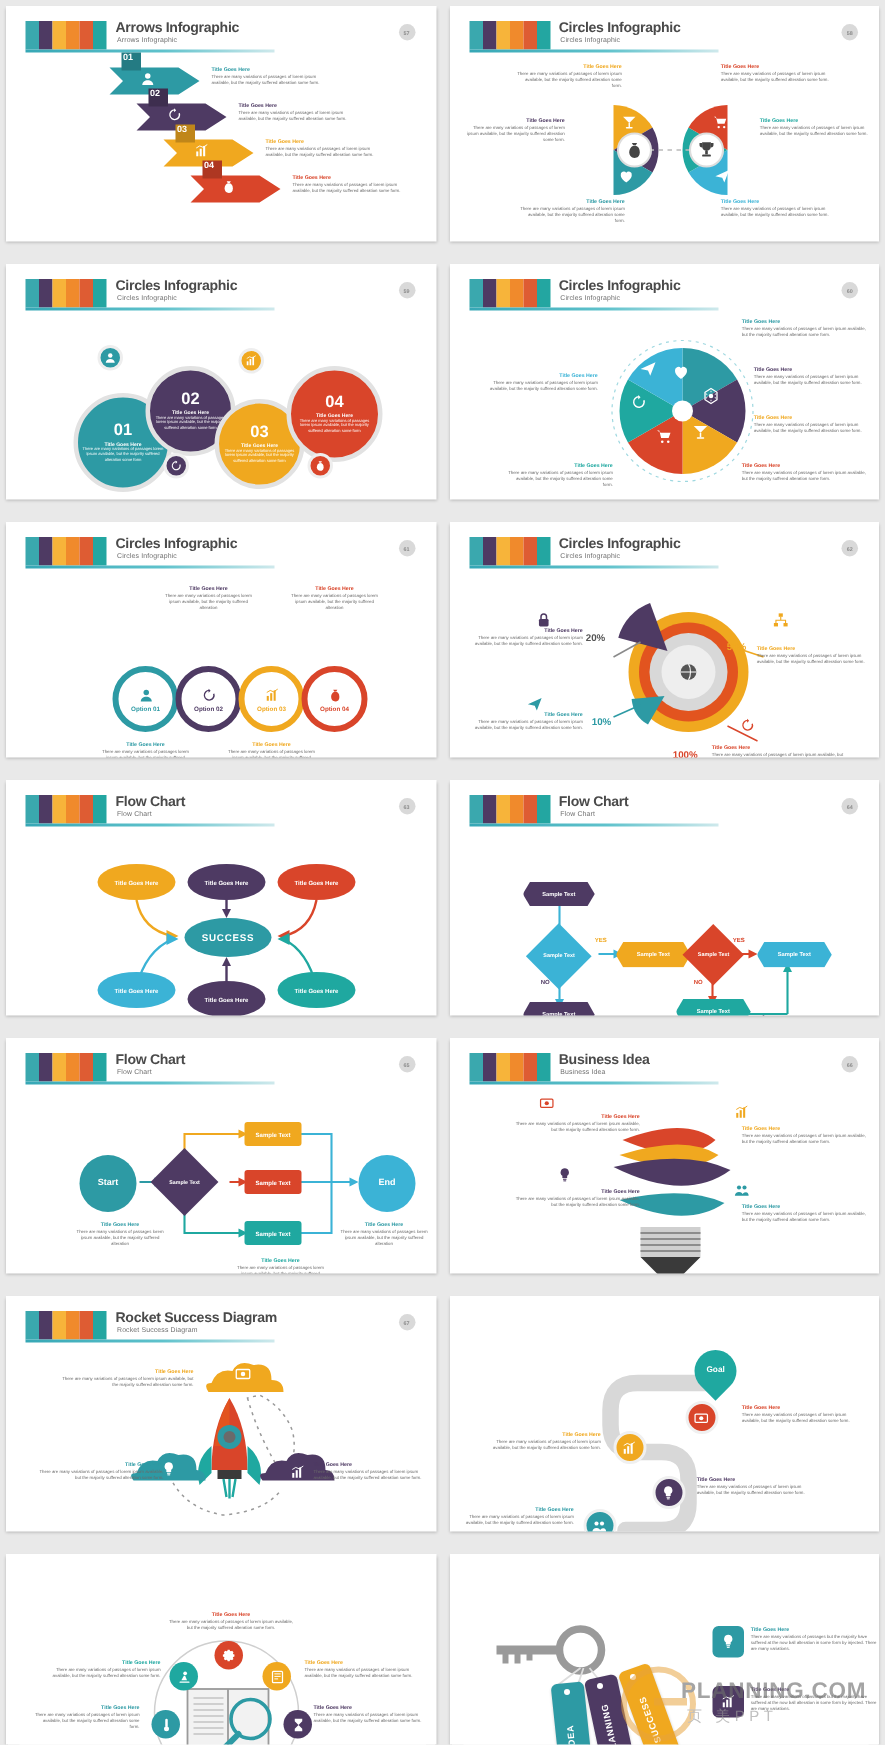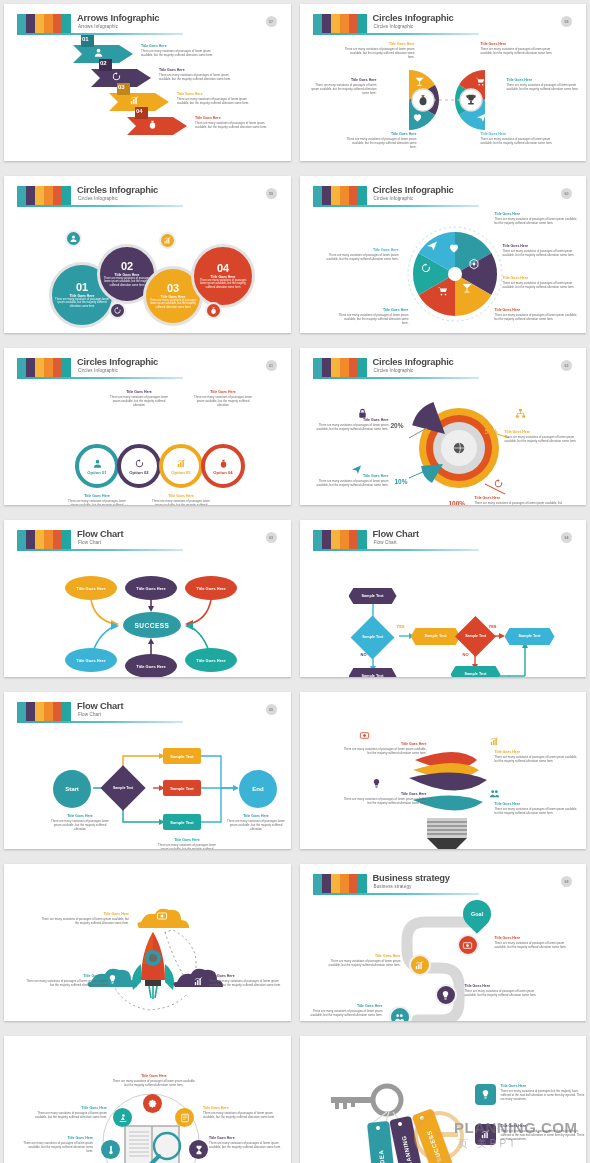--- a/index.html
+++ b/index.html
@@ -806,20 +806,34 @@
           </div>
           <div style="position:absolute;left:214px;top:88px;width:58px;">
             <div class="tt ctr" style="color:#2d9aa4">Title Goes Here</div>
             <div class="bd ctr">There are many variations of passages lorem ipsum available, but the majority suffered alteration</div>
           </div>
         </div>
       </div>
     </div>
     <div class="slide">
       <div class="canvas">
+        <div class="hdr">
+          <div class="bars">
+            <i class="b0"></i>
+            <i class="b1"></i>
+            <i class="b2"></i>
+            <i class="b3"></i>
+            <i class="b4"></i>
+            <i class="b5"></i>
+          </div>
+          <div class="rule"></div>
+          <div class="ttl">Business Idea</div>
+          <div class="sub">Business Idea</div>
+          <div class="pg">66</div>
+        </div>
         <div class="bodyarea">
           <svg width="276" height="128" style="position:absolute;left:0;top:0">
             <path d="M106 34 Q148 18 168 34 Q148 52 106 34z" fill="#d9452a"></path>
             <path d="M104 44 Q148 30 170 44 Q148 60 104 44z" fill="#f0a81f"></path>
             <path d="M100 52 Q148 40 178 54 Q148 76 100 52z" fill="#4e3a63"></path>
             <path d="M104 74 Q148 64 174 76 Q148 94 104 74z" fill="#2d9aa4"></path>
             <rect x="118" y="92" width="40" height="20" fill="#cfcfcf"></rect>
             <path d="M118 112 L158 112 L146 124 L130 124z" fill="#3a3a3a"></path>
             <path d="M118 96h40M118 100h40M118 104h40M118 108h40" stroke="#8c8c8c" stroke-width="1.4"></path>
           </svg>
@@ -873,20 +887,34 @@
           </div>
           <div style="position:absolute;left:186px;top:76px;width:86px;">
             <div class="tt cA ">Title Goes Here</div>
             <div class="bd ">There are many variations of passages of lorem ipsum available, but the majority suffered alteration some form.</div>
           </div>
         </div>
       </div>
     </div>
     <div class="slide">
       <div class="canvas">
+        <div class="hdr">
+          <div class="bars">
+            <i class="b0"></i>
+            <i class="b1"></i>
+            <i class="b2"></i>
+            <i class="b3"></i>
+            <i class="b4"></i>
+            <i class="b5"></i>
+          </div>
+          <div class="rule"></div>
+          <div class="ttl">Rocket Success Diagram</div>
+          <div class="sub">Rocket Success Diagram</div>
+          <div class="pg">67</div>
+        </div>
         <div class="bodyarea">
           <svg width="276" height="128" style="position:absolute;left:0;top:0">
             <path d="M152 34 Q160 62 176 86 Q186 74 182 56 Q176 40 160 32z" fill="none" stroke="#999" stroke-width="1" stroke-dasharray="2 3"></path>
             <path d="M100 86 Q110 108 136 112 Q162 110 174 96" fill="none" stroke="#999" stroke-width="1" stroke-dasharray="2 3"></path>
             <path d="M140 34 Q152 54 152 82 L128 82 Q128 54 140 34z" fill="#d9452a"></path>
             <path d="M140 34 Q132 48 130 66 L140 66z" fill="#e2541f"></path>
             <circle cx="140" cy="60" r="8" fill="#2d9aa4"></circle>
             <circle cx="140" cy="60" r="4" fill="#6a6a6a"></circle>
             <path d="M128 66 Q116 76 120 92 L128 84z" fill="#1fa8a0"></path>
             <path d="M152 66 Q164 76 160 92 L152 84z" fill="#1fa8a0"></path>
@@ -933,34 +961,20 @@
           </div>
           <div style="position:absolute;left:196px;top:76px;width:80px;">
             <div class="tt cB ">Title Goes Here</div>
             <div class="bd ">There are many variations of passages of lorem ipsum available, but the majority suffered alteration some form.</div>
           </div>
         </div>
       </div>
     </div>
     <div class="slide">
       <div class="canvas">
-        <div class="hdr">
-          <div class="bars">
-            <i class="b0"></i>
-            <i class="b1"></i>
-            <i class="b2"></i>
-            <i class="b3"></i>
-            <i class="b4"></i>
-            <i class="b5"></i>
-          </div>
-          <div class="rule"></div>
-          <div class="ttl">Business strategy</div>
-          <div class="sub">Business strategy</div>
-          <div class="pg">68</div>
-        </div>
         <div class="bodyarea">
           <svg width="276" height="128" style="position:absolute;left:0;top:0">
             <path d="M108 122 H132 Q150 122 150 104 V88 Q150 70 132 70 H116 Q98 70 98 52 V42 Q98 24 116 24 H168" fill="none" stroke="#d8d8d8" stroke-width="11" stroke-linecap="round"></path>
           </svg>
           <div style="position:absolute;left:154px;top:2px;width:28px;height:28px;border-radius:50% 50% 50% 0;transform:rotate(-45deg);background:#1fa8a0;display:flex;align-items:center;justify-content:center;">
             <span style="transform:rotate(45deg);color:#fff;font-size:5.5px;font-weight:bold;">Goal</span>
           </div>
           <div style="position:absolute;left:148px;top:36px;width:22px;height:22px;border-radius:50%;background:#d9452a;border:2px solid #f0f0f0;box-sizing:border-box;display:flex;align-items:center;justify-content:center;">
             <svg width="11" height="11" viewBox="0 0 24 24" fill="#fff">
               <rect x="3" y="6" width="18" height="12" rx="1.5" fill="none" stroke="#fff" stroke-width="1.8"></rect>

